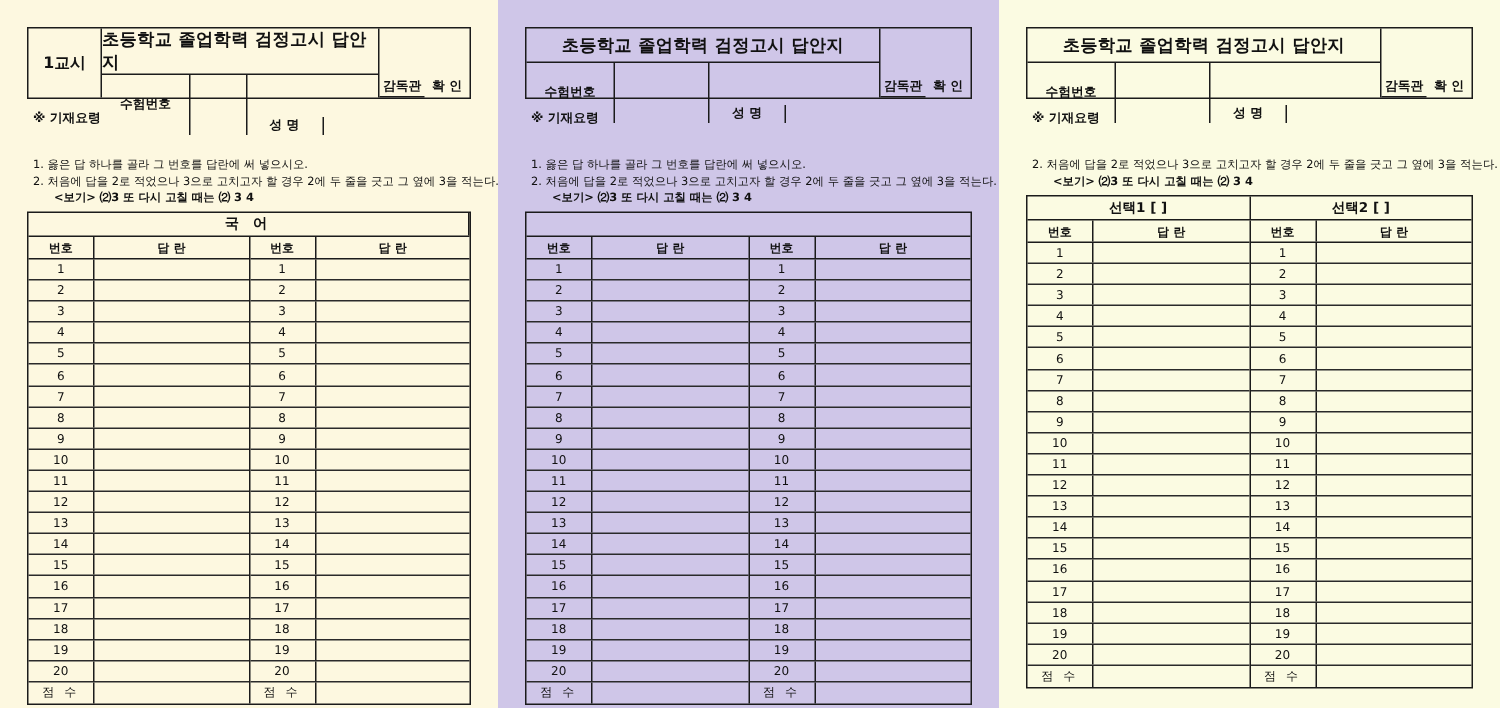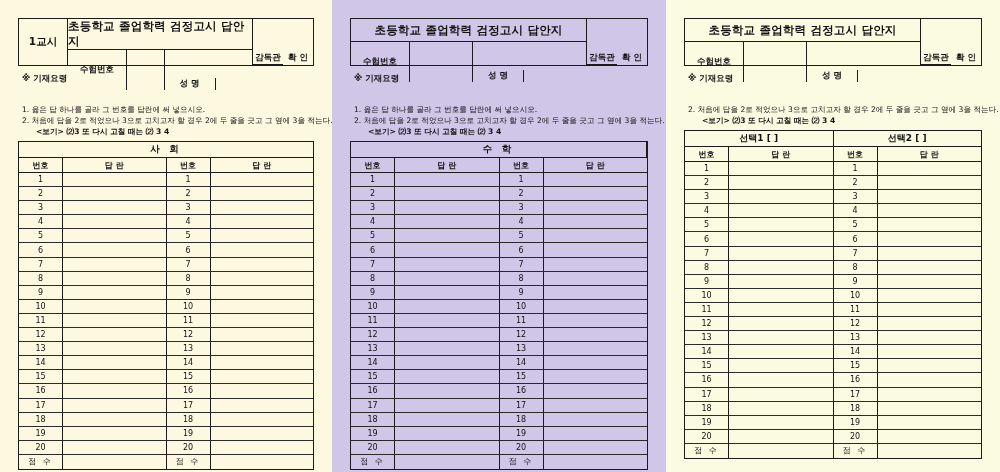--- a/index.html
+++ b/index.html
@@ -133,21 +133,21 @@
 
     <div class="notes">
       <div class="notes-title">※ 기재요령</div>
       <div class="note">1.  옳은 답 하나를 골라 그 번호를 답란에 써 넣으시오.</div>
       <div class="note">2.  처음에 답을 2로 적었으나 3으로 고치고자 할 경우 2에 두 줄을 긋고 그 옆에 3을 적는다.</div>
       <div class="note-ex">&lt;보기&gt;  ⑵3  또 다시 고칠 때는 ⑵ 3 4</div>
     </div>
 
     <div class="table">
       <div class="subj-row">
-        <div class="subj-cell">사  회</div>
+        <div class="subj-cell left">국  어</div>
       </div>
       <div class="grid">
         <div class="half left">
           <div class="ch" style="border-bottom:1.3px solid #1b1b1b">
             <div class="num">번호</div>
             <div class="ans">답  란</div>
           </div>
           <div class="row">
               <div class="num">1</div>
               <div class="ans"></div>
@@ -346,21 +346,20 @@
 
     <div class="notes">
       <div class="notes-title">※ 기재요령</div>
       <div class="note">1.  옳은 답 하나를 골라 그 번호를 답란에 써 넣으시오.</div>
       <div class="note">2.  처음에 답을 2로 적었으나 3으로 고치고자 할 경우 2에 두 줄을 긋고 그 옆에 3을 적는다.</div>
       <div class="note-ex">&lt;보기&gt;  ⑵3  또 다시 고칠 때는 ⑵ 3 4</div>
     </div>
 
     <div class="table">
       <div class="subj-row">
-        <div class="subj-cell left">수  학</div>
       </div>
       <div class="grid">
         <div class="half left">
           <div class="ch" style="border-bottom:1.3px solid #1b1b1b">
             <div class="num">번호</div>
             <div class="ans">답  란</div>
           </div>
           <div class="row">
               <div class="num">1</div>
               <div class="ans"></div>

